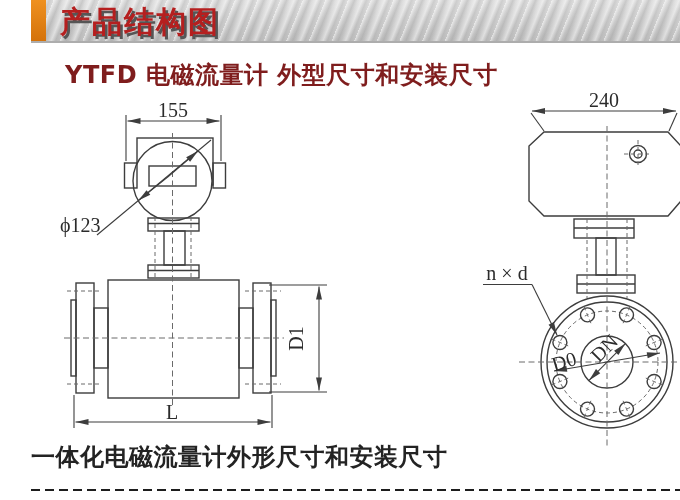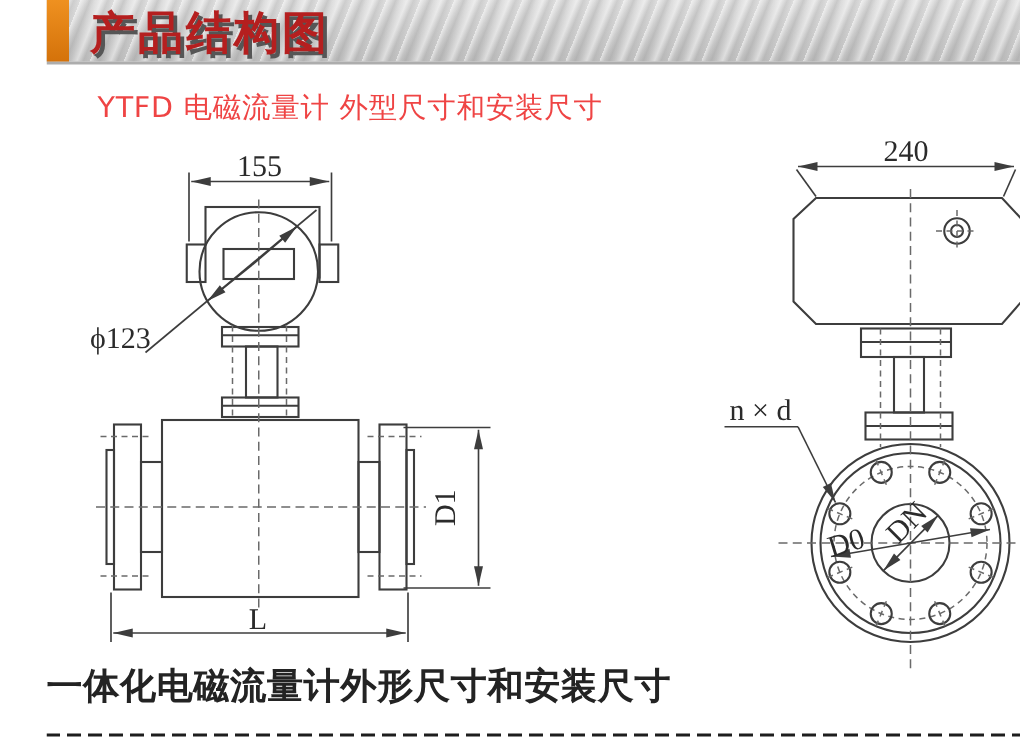--- a/index.html
+++ b/index.html
@@ -15,22 +15,22 @@
         rgba(255,255,255,0) 21px),
       linear-gradient(180deg,#dedede 0%,#c0c0c0 100%);
     border-bottom:2px solid #adadad;box-sizing:border-box;}
   .accent{position:absolute;left:0;top:0;width:15px;height:41px;
     background:linear-gradient(180deg,#ef9120,#d4720a);}
   .htitle{position:absolute;left:29px;top:2px;margin:0;
     font-size:30px;font-weight:bold;letter-spacing:2px;color:#b51f1f;
     text-shadow:2.5px 2.5px 0 #565656;
     font-family:"DejaVu Sans",sans-serif;}
   
-  .subtitle{position:absolute;left:34px;top:59px;font-size:19px;font-weight:normal;
-    color:#ef4444;font-family:"DejaVu Sans",sans-serif;letter-spacing:0.5px;}
+  .subtitle{position:absolute;left:34px;top:59px;font-size:24px;font-weight:bold;
+    color:#7f1d1d;font-family:"DejaVu Sans",sans-serif;letter-spacing:0.5px;}
   .caption{position:absolute;left:0;top:441px;width:680px;
     font-size:24px;font-weight:bold;color:#232323;
     font-family:"DejaVu Sans",sans-serif;letter-spacing:0.5px;}
   
   .divider{position:absolute;left:0;top:489px;width:680px;height:2px;
     background:repeating-linear-gradient(90deg,#1d1d1d 0 9px,transparent 9px 14px);}
   
   .draw{position:absolute;left:0;top:0;}
   .obj{fill:none;stroke:#3d3d3d;stroke-width:1.4;}
   .objf{fill:#ffffff;stroke:#3d3d3d;stroke-width:1.4;}

